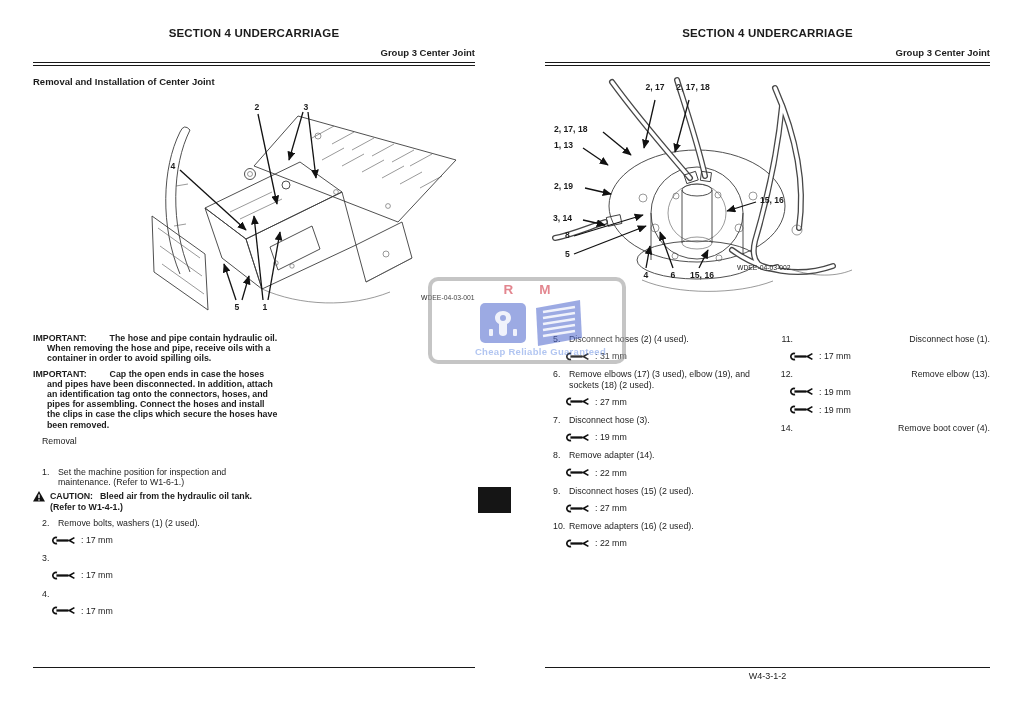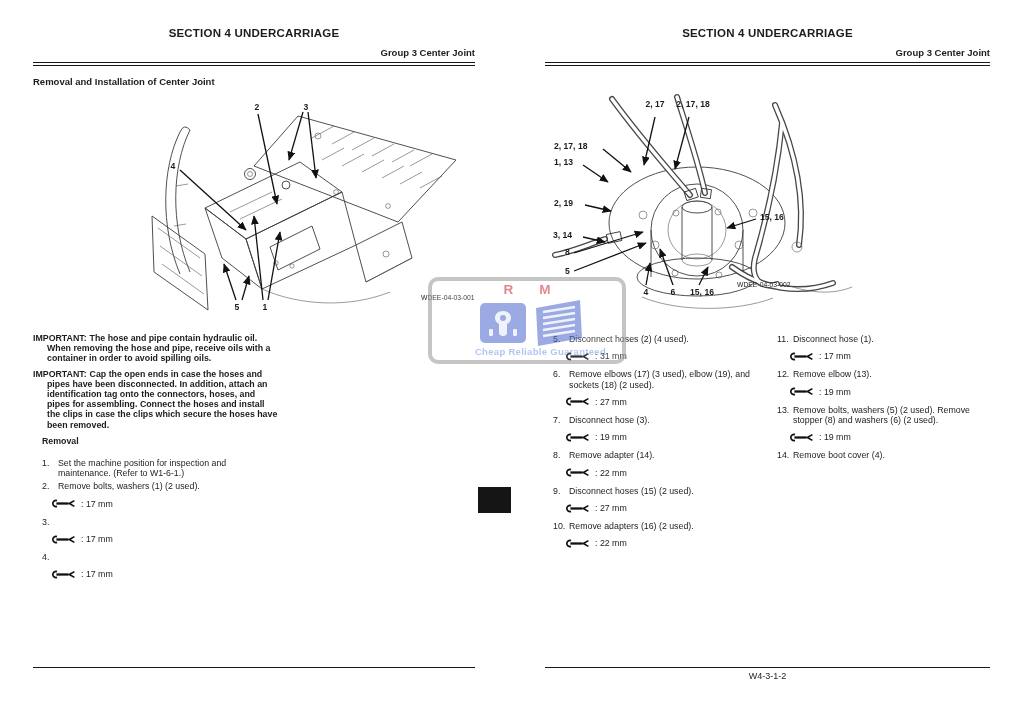--- a/index.html
+++ b/index.html
@@ -22,34 +22,34 @@
                font-weight:bold; font-size:9.5px; }
   .rule-double { position:absolute; top:62px; left:0; right:0; height:4px;
                  border-top:1.6px solid #181818; border-bottom:1px solid #181818; }
   .footer-rule { position:absolute; top:667px; left:0; right:0; border-top:1.2px solid #181818; }
   .footer-page { position:absolute; top:671px; left:0; right:0; text-align:center; font-size:9px; }
 
   .sec-title { position:absolute; top:76px; left:0; font-weight:bold; font-size:9.5px; }
 
   .diagram { position:absolute; }
   #diagram-left  { left:117px; top:96px;  width:328px; height:228px; }
-  #diagram-right { left:2px;   top:95px;  width:320px; height:225px; }
+  #diagram-right { left:2px;   top:78px;  width:320px; height:225px; }
   .figcode { position:absolute; font-size:6.8px; color:#222; white-space:nowrap; }
   .callout { position:absolute; font-weight:bold; font-size:8.6px; white-space:nowrap;
              transform:translateX(-50%); }
   .callout.la { transform:none; } 
 
   .textflow { position:absolute; font-size:8.8px; line-height:10.2px; }
   #left-textcol  { left:0; top:333px; width:270px; }
   #right-col-a   { left:8px;  top:334px; width:224px; }
-  #right-col-b   { left:232px; top:334px; width:213px; }
+  #right-col-b   { left:232px; top:334px; width:213px;text-align:right; }
 
   .important { font-weight:bold; padding-left:14px; text-indent:-14px; max-width:246px; margin-bottom:5px; }
-  .important .imp-label { padding-right:3px; }
-  .subhead { font-weight:bold; margin:6px 0 12px 9px; }
+  .important .imp-label { padding-right:23px; }
+  .subhead { font-weight:normal; margin:6px 0 21px 9px; }
   .step { display:flex; margin-bottom:3px; }
   .step .num { flex:0 0 16px; padding-left:0; }
   .lp .step { padding-left:9px; }
   .step .txt { flex:1; max-width:215px; }
   .wrench-row { display:flex; align-items:center; gap:6px; margin:7px 0 8px 20px; }
   #right-col-a .wrench-row, #right-col-b .wrench-row { margin-left:14px; }
   .wrench-row svg { display:block; }
 
   .caution { position:relative; padding-left:17px; font-weight:bold; max-width:240px; margin:4px 0 6px 0; }
   .caution .cicon { position:absolute; left:0; top:0; }
@@ -162,20 +162,31 @@
     <p class="important"><span class="imp-label">IMPORTANT:</span><span>The hose and pipe contain hydraulic oil. When removing the hose and pipe, receive oils with a container in order to avoid spilling oils.</span></p>
     <p class="important"><span class="imp-label">IMPORTANT:</span><span>Cap the open ends in case the hoses and pipes have been disconnected. In addition, attach an identification tag onto the connectors, hoses, and pipes for assembling. Connect the hoses and install the clips in case the clips which secure the hoses have been removed.</span></p>
 
     <div class="subhead">Removal</div>
 
     <div class="step">
       <span class="num">1.</span>
       <span class="txt">Set the machine position for inspection and maintenance. (Refer to W1-6-1.)</span>
     </div>
 
+    <div class="caution">
+      <span class="cicon">
+        <svg width="12" height="11" viewBox="0 0 12 11">
+            <path d="M6,0 L12,10.5 L0,10.5 Z" fill="#111"></path>
+            <rect x="5.3" y="3.4" width="1.4" height="3.8" fill="#fff"></rect>
+            <rect x="5.3" y="8.3" width="1.4" height="1.3" fill="#fff"></rect>
+          </svg>
+      </span>
+      <span class="clabel">CAUTION:</span><span>Bleed air from the hydraulic oil tank.</span>
+      <div>(Refer to W1-4-1.)</div>
+    </div>
 
     <div class="step">
       <span class="num">2.</span>
       <span class="txt">Remove bolts, washers (1) (2 used).</span>
     </div>
     <div class="wrench-row">
       <span>
           <svg width="22" height="9" viewBox="0 0 22 9">
             <path d="M4,1.6 A3.1,3.1 0 1 0 4,7.4" fill="none" stroke="#111" stroke-width="1.7"></path>
             <line x1="3.4" y1="4.5" x2="15.5" y2="4.5" stroke="#111" stroke-width="2.3"></line>
@@ -410,24 +421,20 @@
     <div class="wrench-row">
       <span>
           <svg width="22" height="9" viewBox="0 0 22 9">
             <path d="M4,1.6 A3.1,3.1 0 1 0 4,7.4" fill="none" stroke="#111" stroke-width="1.7"></path>
             <line x1="3.4" y1="4.5" x2="15.5" y2="4.5" stroke="#111" stroke-width="2.3"></line>
             <path d="M14.5,4.5 L21,0.9 L21.8,2.3 L18,4.5 L21.8,6.7 L21,8.1 Z" fill="#111"></path>
           </svg>
         </span>
       <span>: 19 mm</span>
     </div>
-    <div class="step">
-      <span class="num">13.</span>
-      <span class="txt">Remove bolts, washers (5) (2 used). Remove stopper (8) and washers (6) (2 used).</span>
-    </div>
     <div class="wrench-row">
       <span>
           <svg width="22" height="9" viewBox="0 0 22 9">
             <path d="M4,1.6 A3.1,3.1 0 1 0 4,7.4" fill="none" stroke="#111" stroke-width="1.7"></path>
             <line x1="3.4" y1="4.5" x2="15.5" y2="4.5" stroke="#111" stroke-width="2.3"></line>
             <path d="M14.5,4.5 L21,0.9 L21.8,2.3 L18,4.5 L21.8,6.7 L21,8.1 Z" fill="#111"></path>
           </svg>
         </span>
       <span>: 19 mm</span>
     </div>

